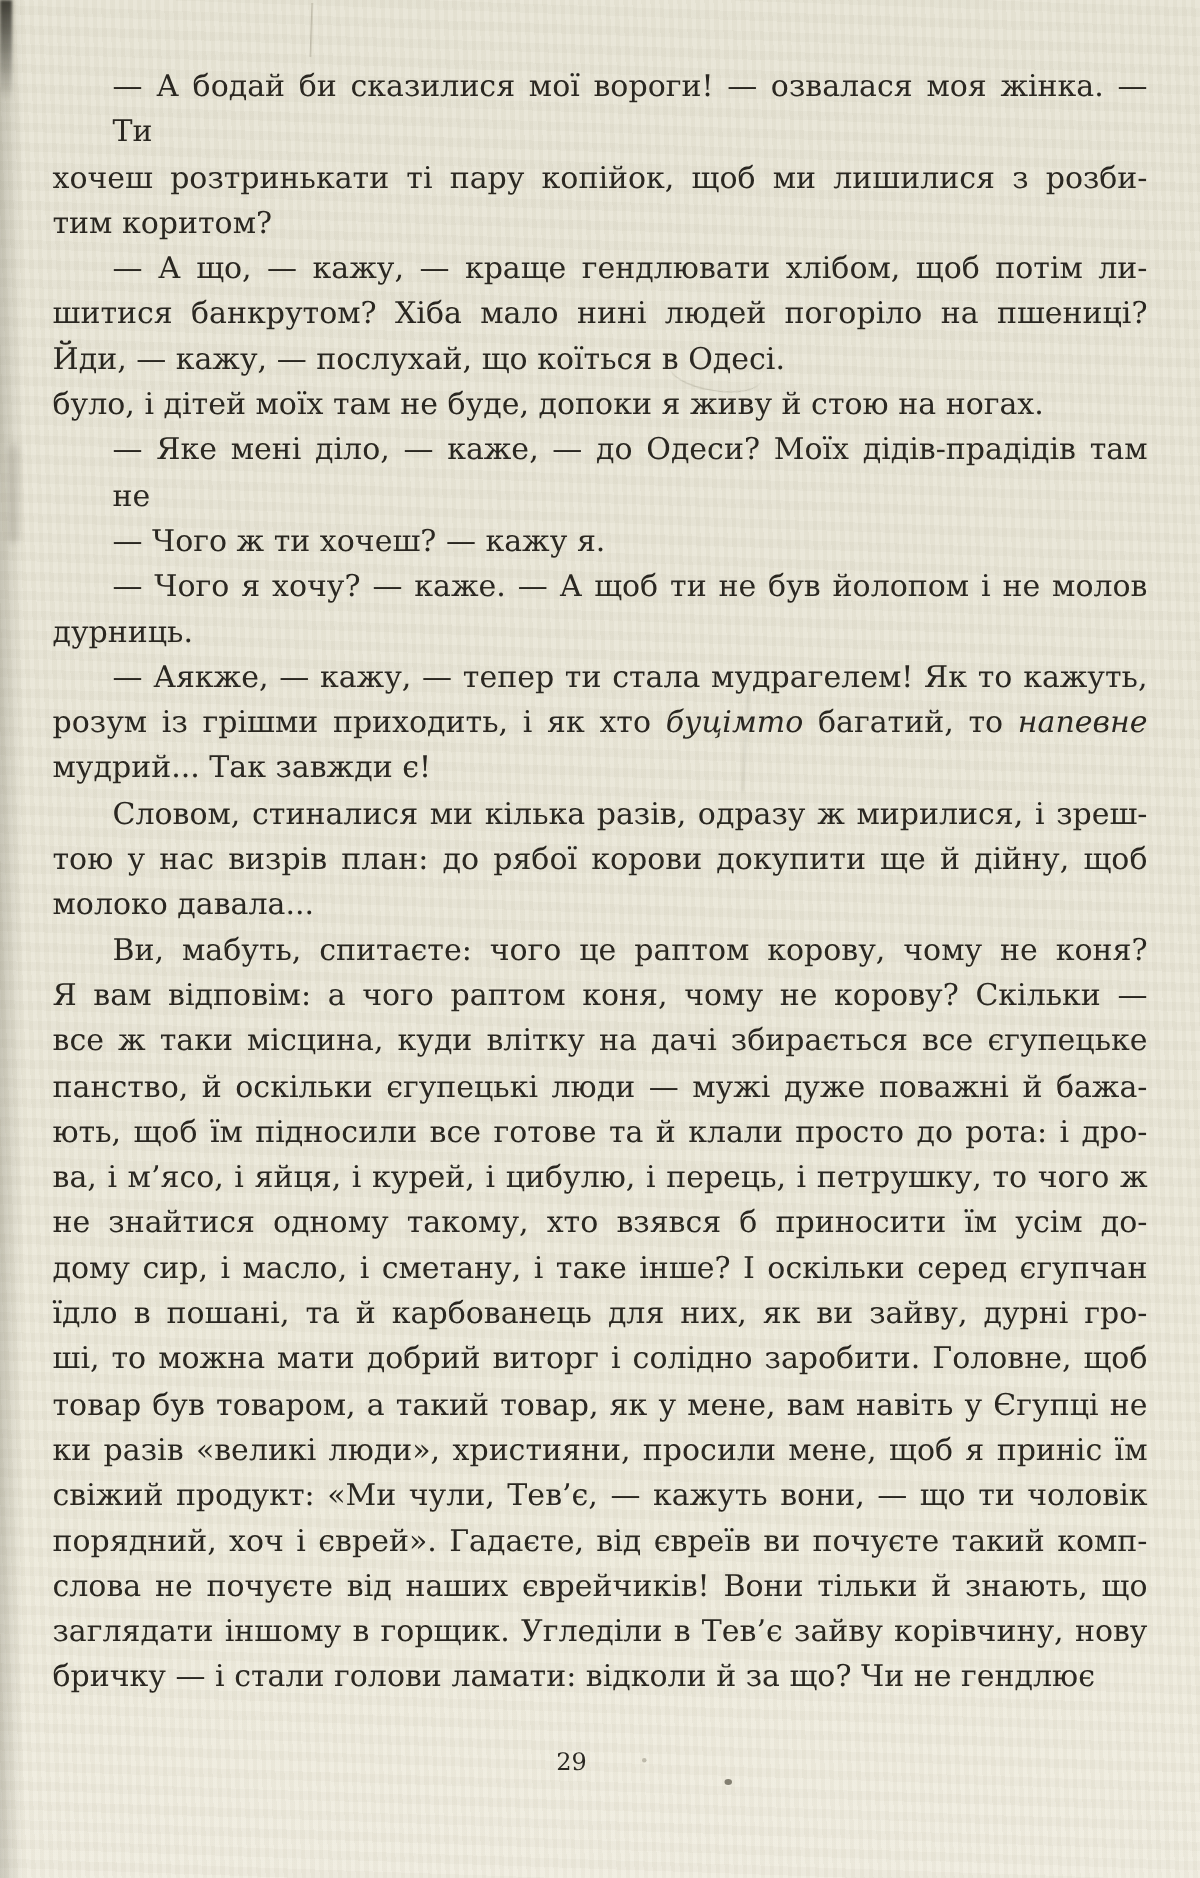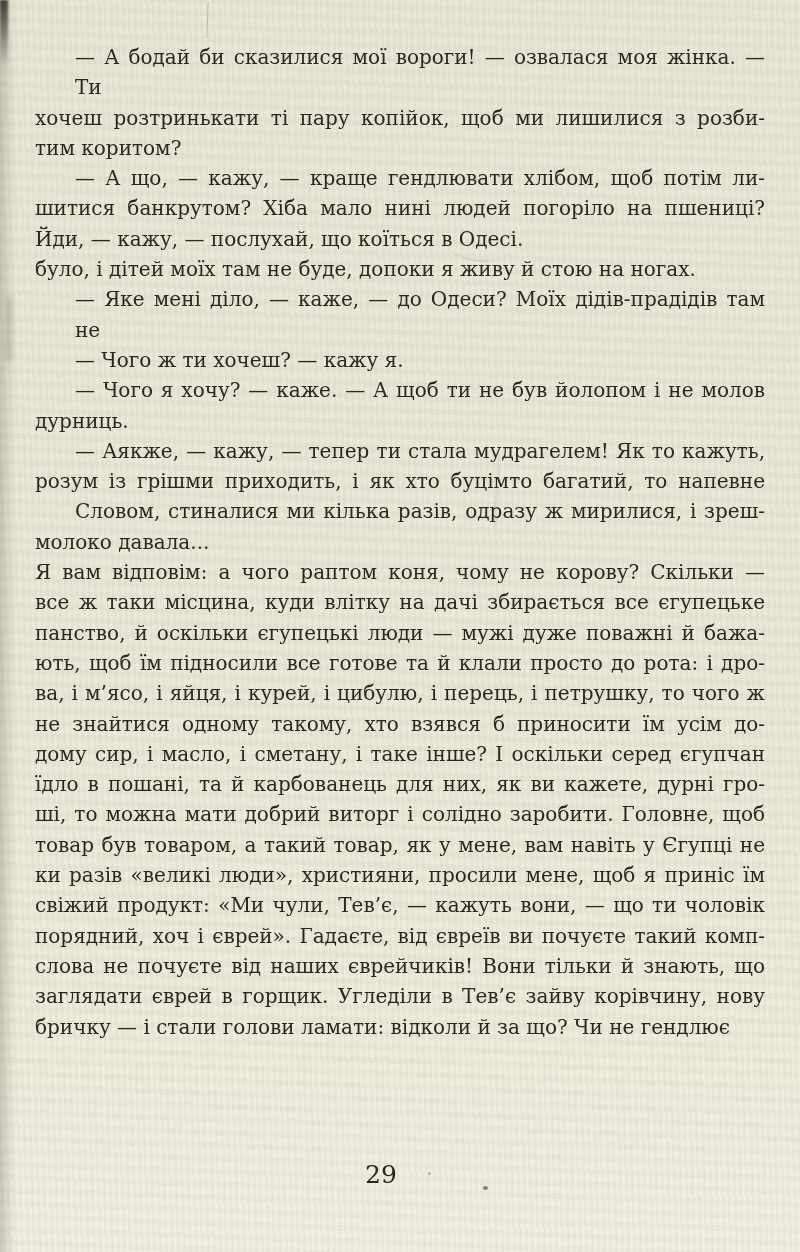--- a/index.html
+++ b/index.html
@@ -51,24 +51,24 @@
     font-size:20px;line-height:30.3px;color:var(--ink);
     text-rendering:optimizeLegibility;
   }
   .para{margin:0;}
   .line{
     text-align:justify;
     text-align-last:justify;
   }
   .line.last{text-align-last:left;}
   .line.first{padding-left:40px;}
-  .it{}
+  .it{font-style:italic;}
   .pagenum{
     position:absolute;left:35px;top:1160px;width:730px;
-    text-align:center;font-size:25px;line-height:30px;color:var(--ink);
+    text-align:center;font-size:16px;line-height:30px;color:var(--ink);
     transform:translateX(-19px);
   }
   .speck1{position:absolute;left:483px;top:1186px;width:5px;height:4px;border-radius:50%;background:#837f71;}
   .speck2{position:absolute;left:428px;top:1172px;width:3px;height:3px;border-radius:50%;background:#bdb9aa;}
 </style>
 </head>
 <body>
 
 <div class="scan">
   <div class="edge-left"></div>
@@ -96,41 +96,44 @@
       <div class="para">
         <div class="line first last"><span>— Чого ж ти хочеш? — кажу я.</span></div>
       </div>
       <div class="para">
         <div class="line first"><span>— Чого я хочу? — каже. — А щоб ти не був йолопом і не молов</span></div>
         <div class="line last"><span>дурниць.</span></div>
       </div>
       <div class="para">
         <div class="line first"><span>— Аякже, — кажу, — тепер ти стала мудрагелем! Як то кажуть,</span></div>
         <div class="line"><span>розум із грішми приходить, і як хто </span><span class="it">буцімто</span><span> багатий, то </span><span class="it">напевне</span></div>
+        <div class="line last"><span>мудрий... Так завжди є!</span></div>
       </div>
       <div class="para">
         <div class="line first"><span>Словом, стиналися ми кілька разів, одразу ж мирилися, і зреш-</span></div>
+        <div class="line"><span>тою у нас визрів план: до рябої корови докупити ще й дійну, щоб</span></div>
         <div class="line last"><span>молоко давала...</span></div>
       </div>
       <div class="para">
+        <div class="line first"><span>Ви, мабуть, спитаєте: чого це раптом корову, чому не коня?</span></div>
         <div class="line"><span>Я вам відповім: а чого раптом коня, чому не корову? Скільки —</span></div>
         <div class="line"><span>все ж таки місцина, куди влітку на дачі збирається все єгупецьке</span></div>
         <div class="line"><span>панство, й оскільки єгупецькі люди — мужі дуже поважні й бажа-</span></div>
         <div class="line"><span>ють, щоб їм підносили все готове та й клали просто до рота: і дро-</span></div>
         <div class="line"><span>ва, і м’ясо, і яйця, і курей, і цибулю, і перець, і петрушку, то чого ж</span></div>
         <div class="line"><span>не знайтися одному такому, хто взявся б приносити їм усім до-</span></div>
         <div class="line"><span>дому сир, і масло, і сметану, і таке інше? І оскільки серед єгупчан</span></div>
-        <div class="line"><span>їдло в пошані, та й карбованець для них, як ви кажете, дурні гро-</span></div>
+        <div class="line"><span>їдло в пошані, та й карбованець для них, як ви зайву, дурні гро-</span></div>
         <div class="line"><span>ші, то можна мати добрий виторг і солідно заробити. Головне, щоб</span></div>
         <div class="line"><span>товар був товаром, а такий товар, як у мене, вам навіть у Єгупці не</span></div>
         <div class="line"><span>ки разів «великі люди», християни, просили мене, щоб я приніс їм</span></div>
         <div class="line"><span>свіжий продукт: «Ми чули, Тев’є, — кажуть вони, — що ти чоловік</span></div>
         <div class="line"><span>порядний, хоч і єврей». Гадаєте, від євреїв ви почуєте такий комп-</span></div>
         <div class="line"><span>слова не почуєте від наших єврейчиків! Вони тільки й знають, що</span></div>
-        <div class="line"><span>заглядати єврей в горщик. Угледіли в Тев’є зайву корівчину, нову</span></div>
+        <div class="line"><span>заглядати іншому в горщик. Угледіли в Тев’є зайву корівчину, нову</span></div>
         <div class="line last"><span>бричку — і стали голови ламати: відколи й за що? Чи не гендлює</span></div>
       </div>
     </div>
 
   <div class="pagenum">29</div>
 
   <div class="speck1"></div>
   <div class="speck2"></div>
 </div>
 

